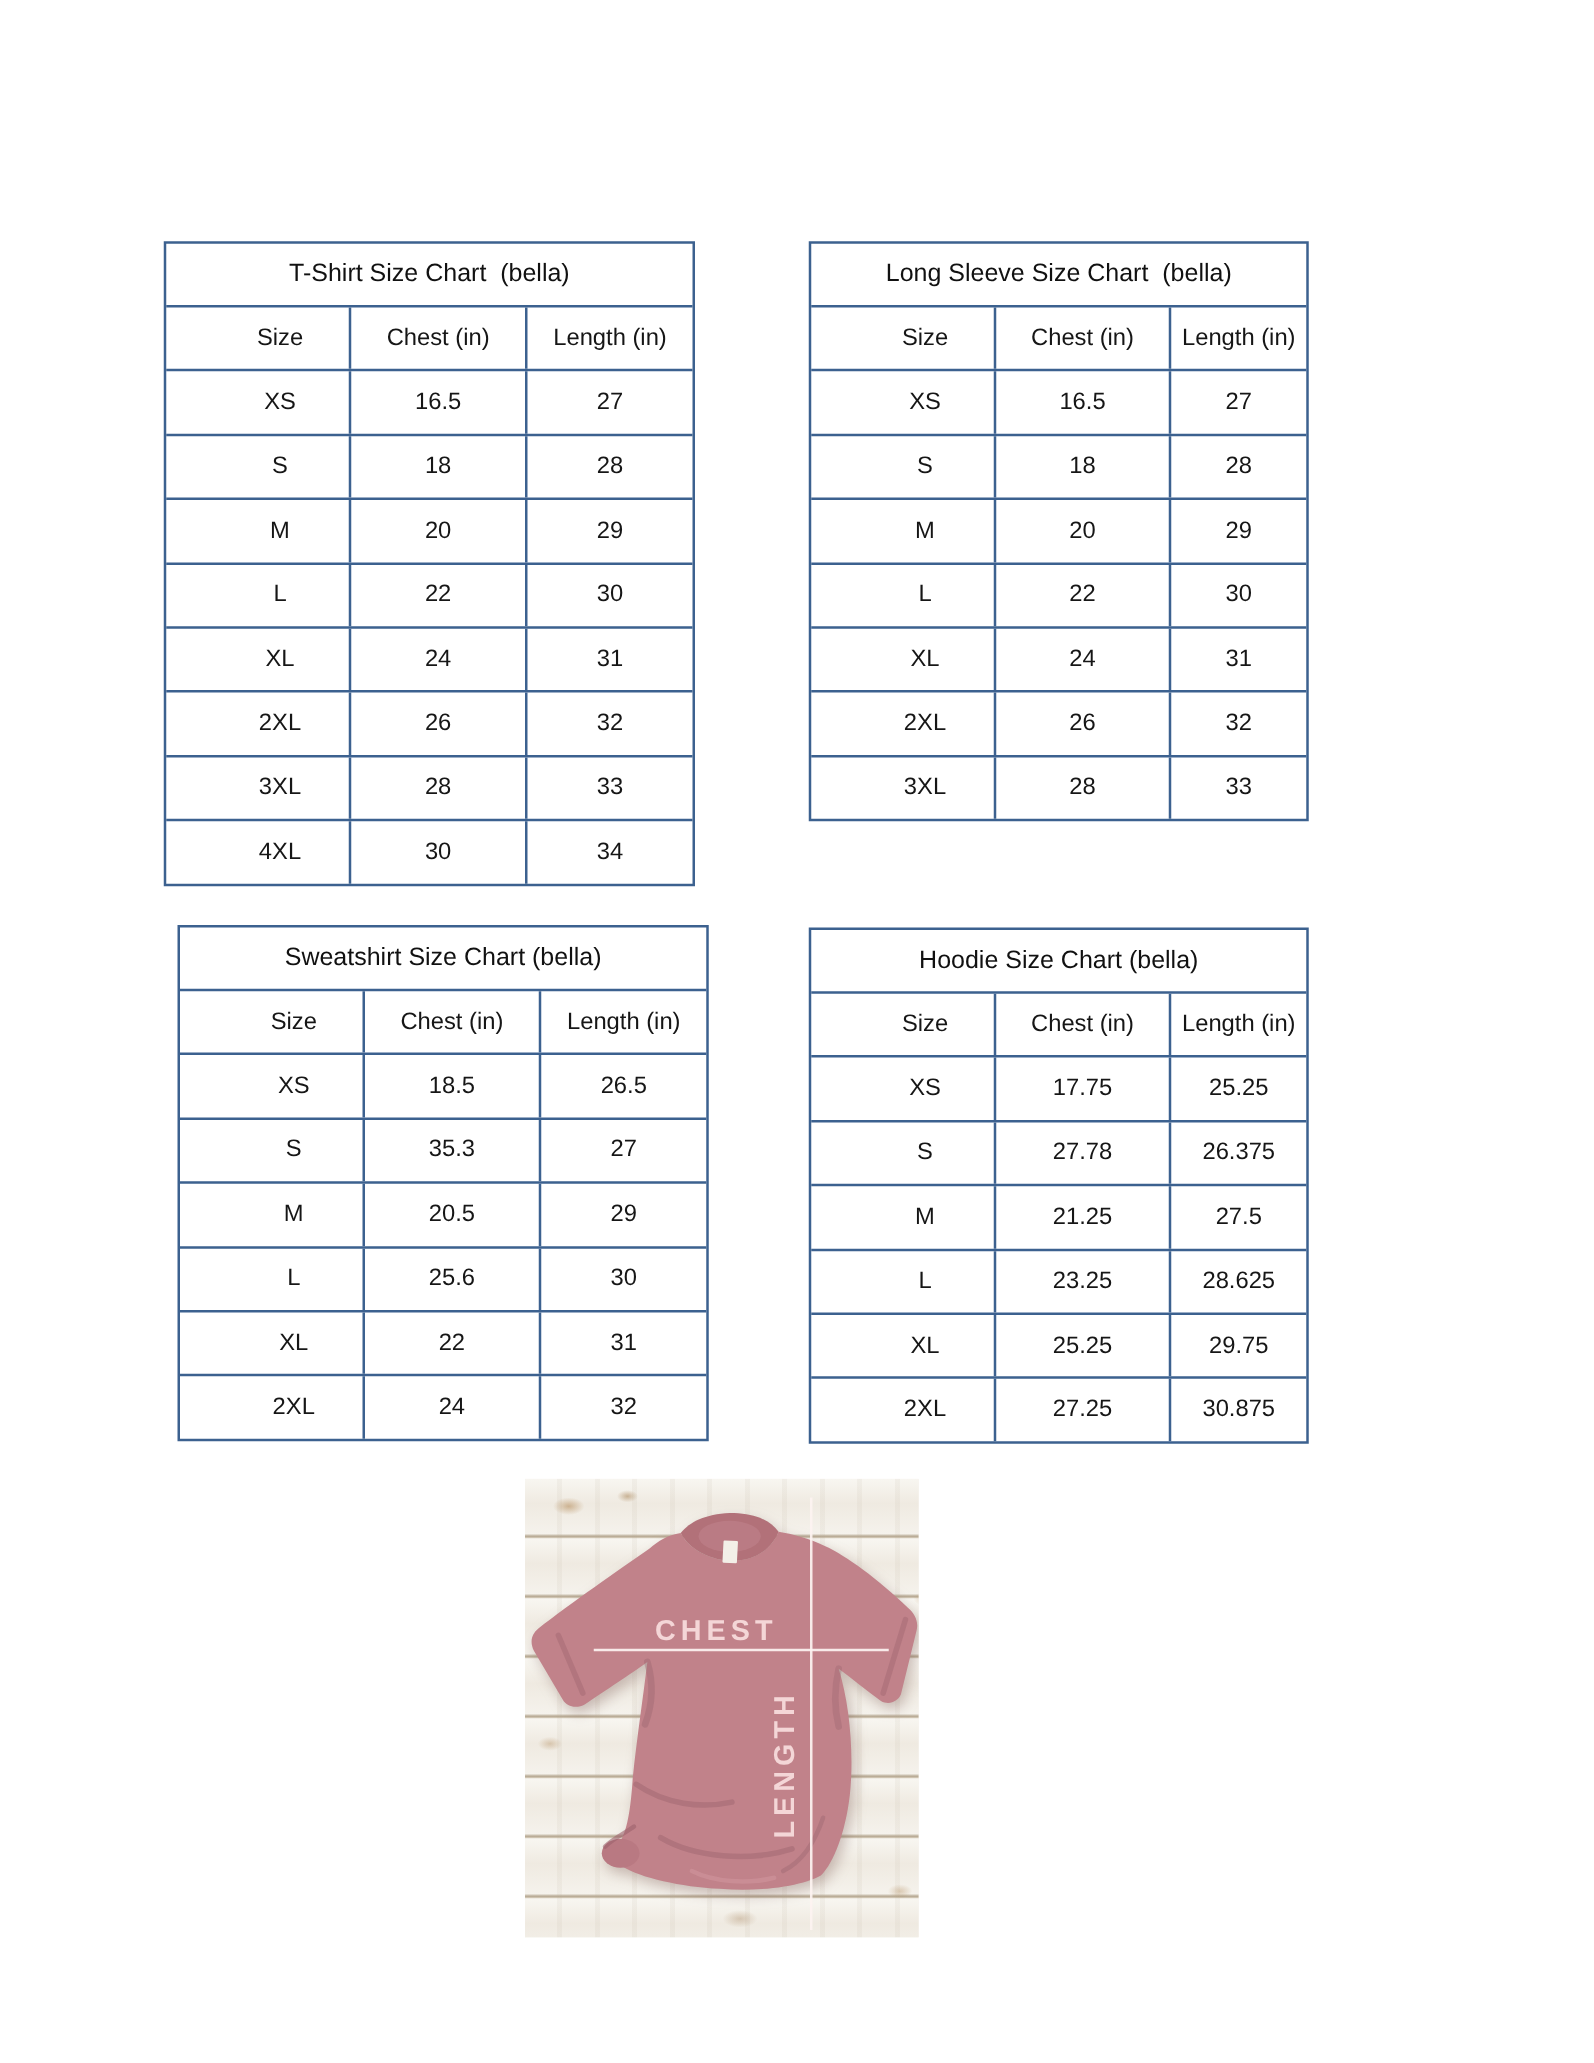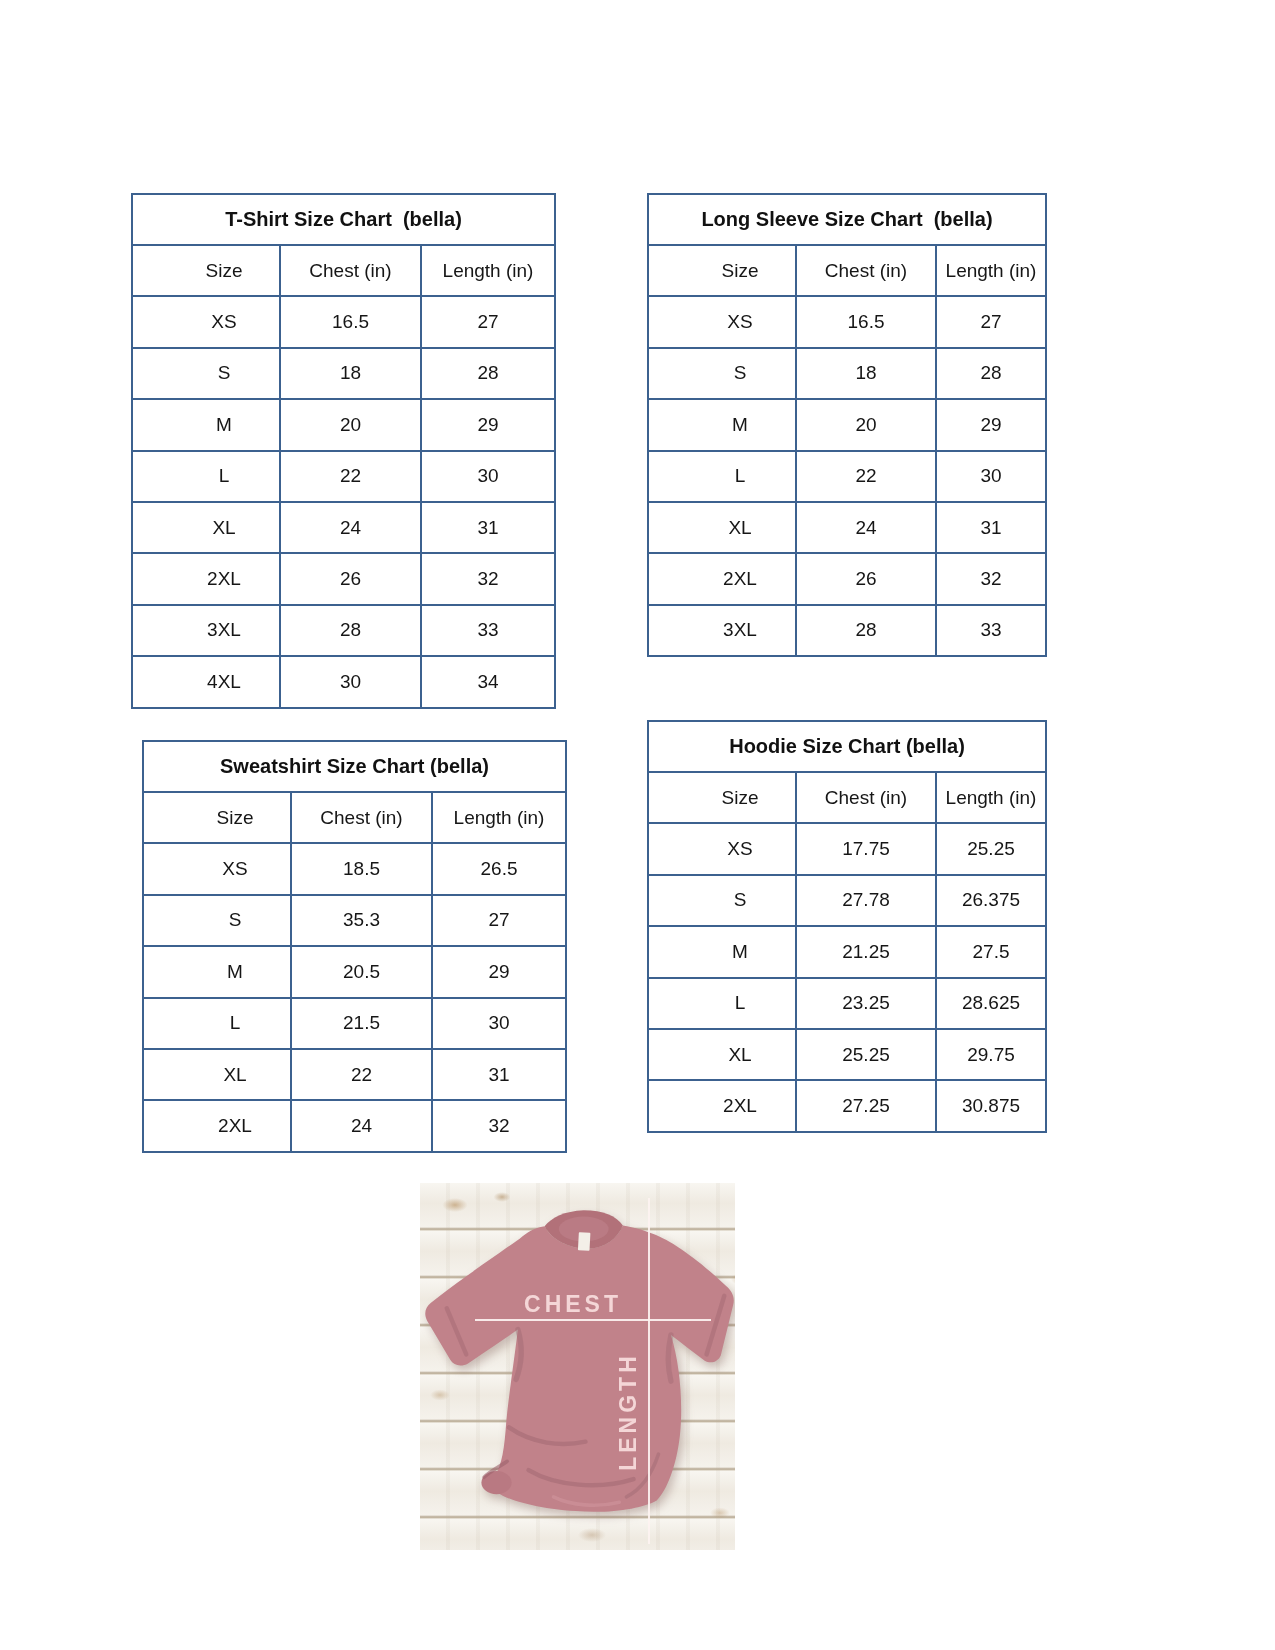--- a/index.html
+++ b/index.html
@@ -9,36 +9,36 @@
     overflow:hidden;
   }
 
   
   .tbl {
     position:absolute; box-sizing:border-box; background:#fff;
     border:2px solid #3c618f;
   }
   .tbl-title {
     height:49px; display:flex; align-items:center; justify-content:center;
-    font-weight:bold; font-size:20px; white-space:pre; color:#111;
+    font-weight:normal; font-size:20px; white-space:pre; color:#111;
   }
   .trow { display:grid; height:51.4px; border-top:2px solid #3c618f; box-sizing:border-box; }
   .tbl.left  .trow { grid-template-columns:146px 141px 1fr; }
   .tbl.right .trow { grid-template-columns:146px 140px 1fr; }
   .cell {
     display:flex; align-items:center; justify-content:center;
     font-size:19px; color:#161616; border-left:2px solid #3c618f; box-sizing:border-box;
     overflow:hidden;
   }
   .cell:first-child { border-left:none;padding-left:36px; }
 
   #tbl-tshirt     { left:131px; top:193px; width:425px; }
   #tbl-longsleeve { left:647px; top:193px; width:400px; }
   #tbl-sweatshirt { left:142px; top:740px; width:425px; }
-  #tbl-hoodie     { left:647px; top:720px; width:400px; }
+  #tbl-hoodie     { left:647px; top:742px; width:400px; }
 
   
   .photo {
     position:absolute; left:420px; top:1183px; width:315px; height:367px;
     margin:0; overflow:hidden;
   }
   .wood {
     position:absolute; inset:0; background-color:#f2eee7;
     background-image:
       radial-gradient(18px 10px at 35px 22px,  rgba(176,133,80,.55), rgba(176,133,80,0) 70%),
@@ -181,21 +181,21 @@
         <div class="cell">35.3</div>
         <div class="cell">27</div>
       </div>
       <div class="trow">
         <div class="cell">M</div>
         <div class="cell">20.5</div>
         <div class="cell">29</div>
       </div>
       <div class="trow">
         <div class="cell">L</div>
-        <div class="cell">21.5</div>
+        <div class="cell">25.6</div>
         <div class="cell">30</div>
       </div>
       <div class="trow">
         <div class="cell">XL</div>
         <div class="cell">22</div>
         <div class="cell">31</div>
       </div>
       <div class="trow">
         <div class="cell">2XL</div>
         <div class="cell">24</div>

